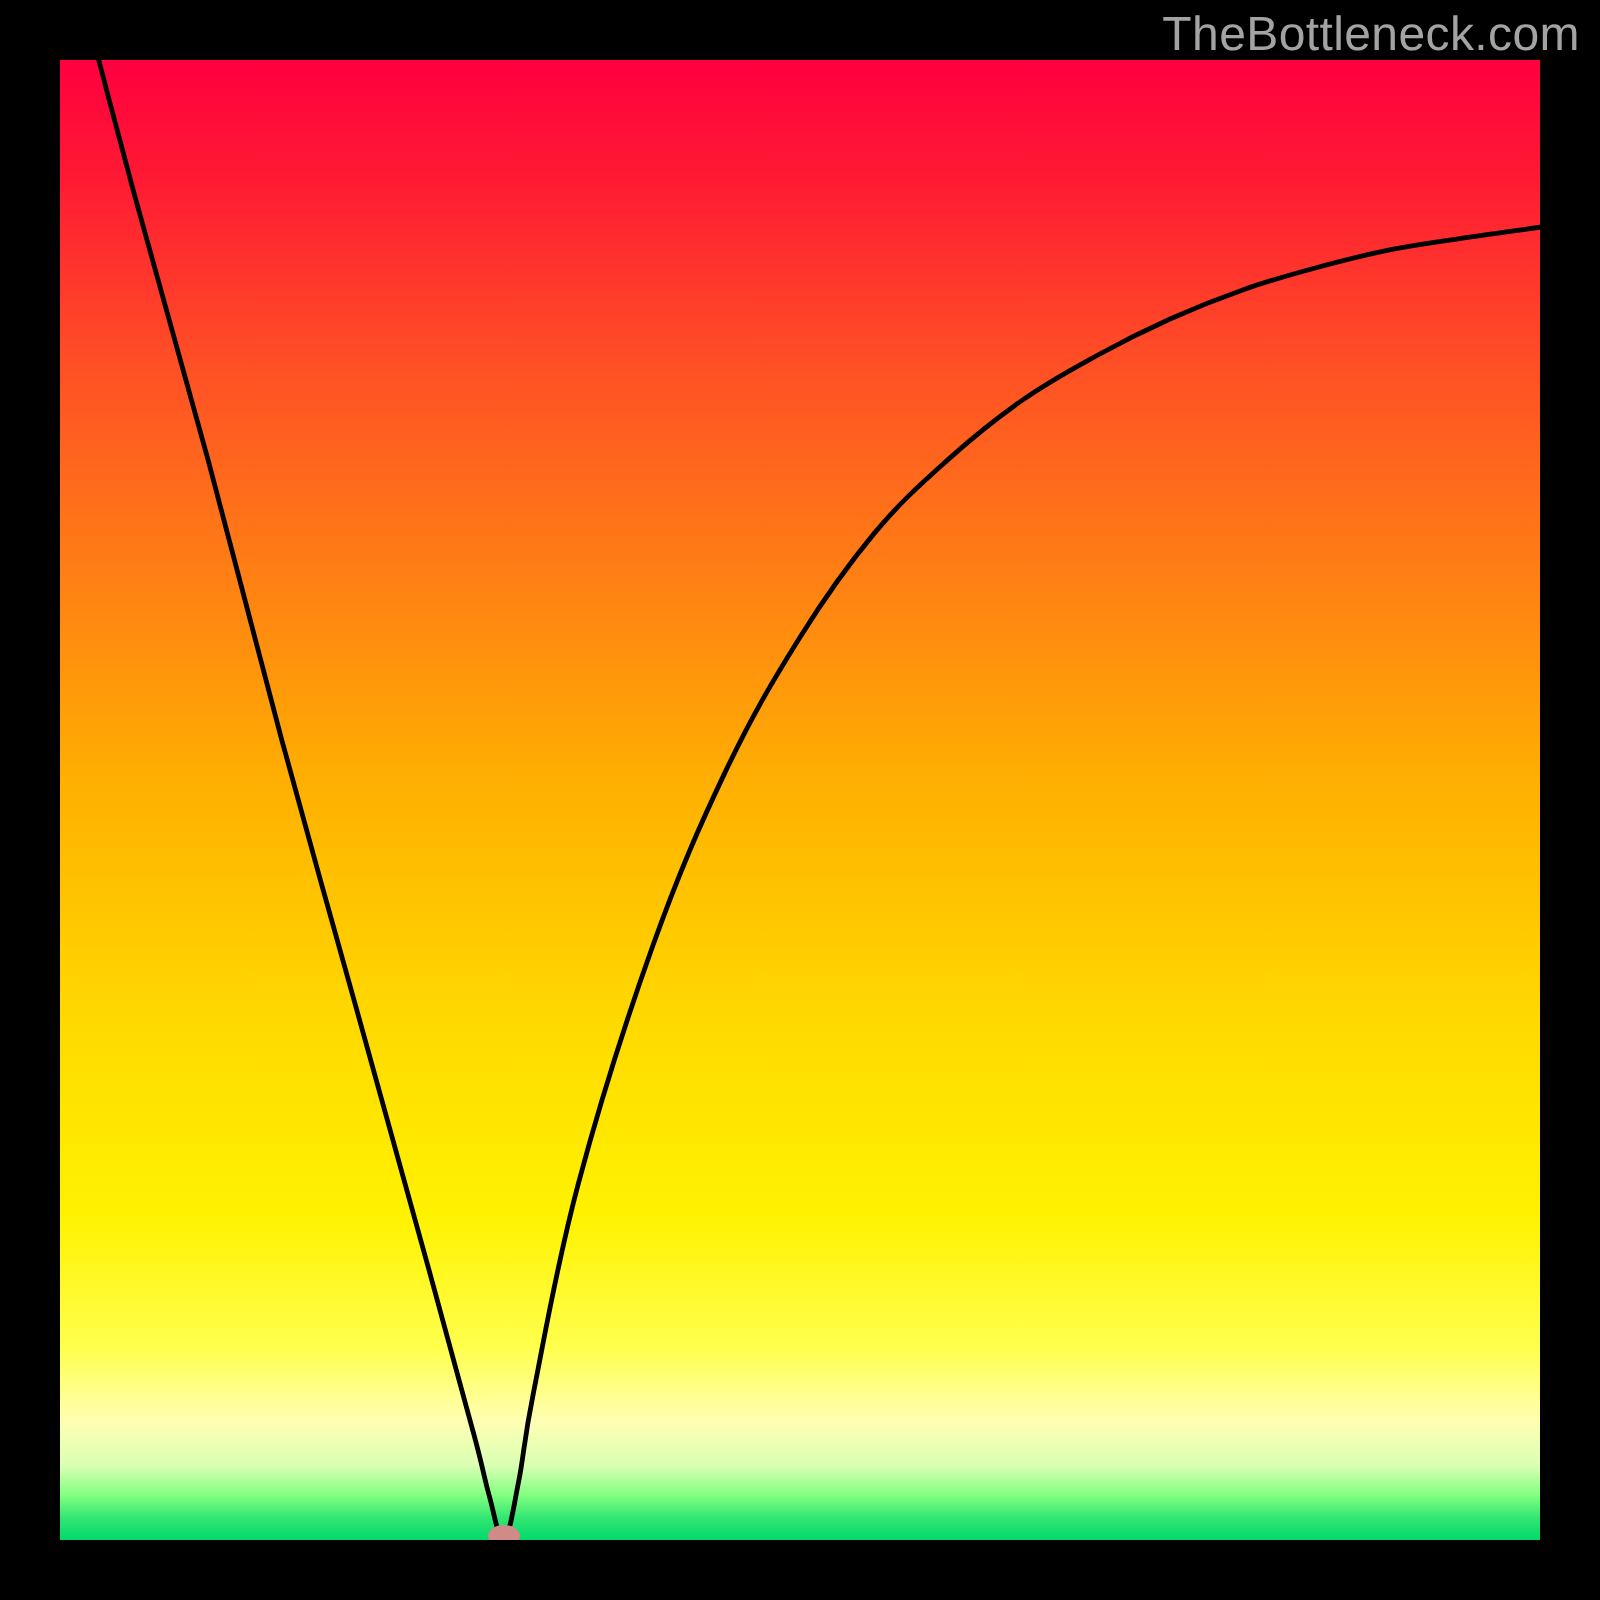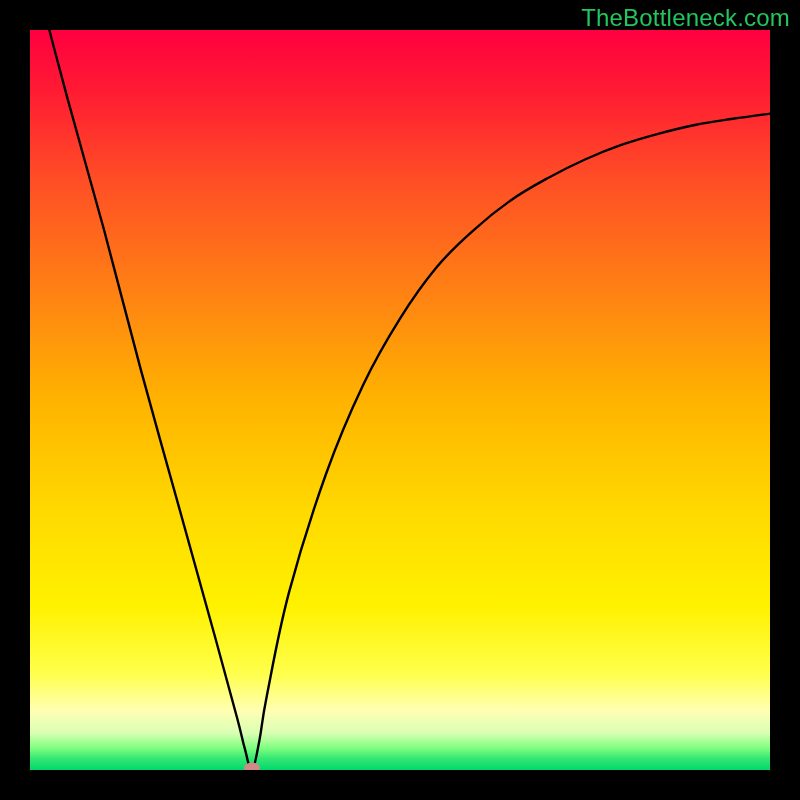--- a/index.html
+++ b/index.html
@@ -14,21 +14,21 @@
   .outer {
     position: relative;
     width: 800px;
     height: 800px;
     background: #000;
   }
   .watermark {
     position: absolute;
     top: 4px;
     right: 10px;
-    color: #22c55e;
+    color: #a3a3a3;
     font-size: 24px;
     font-weight: 400;
     letter-spacing: 0.2px;
     z-index: 30;
   }
   .plot-area {
     position: absolute;
     left: 30px;
     top: 30px;
     width: 740px;

